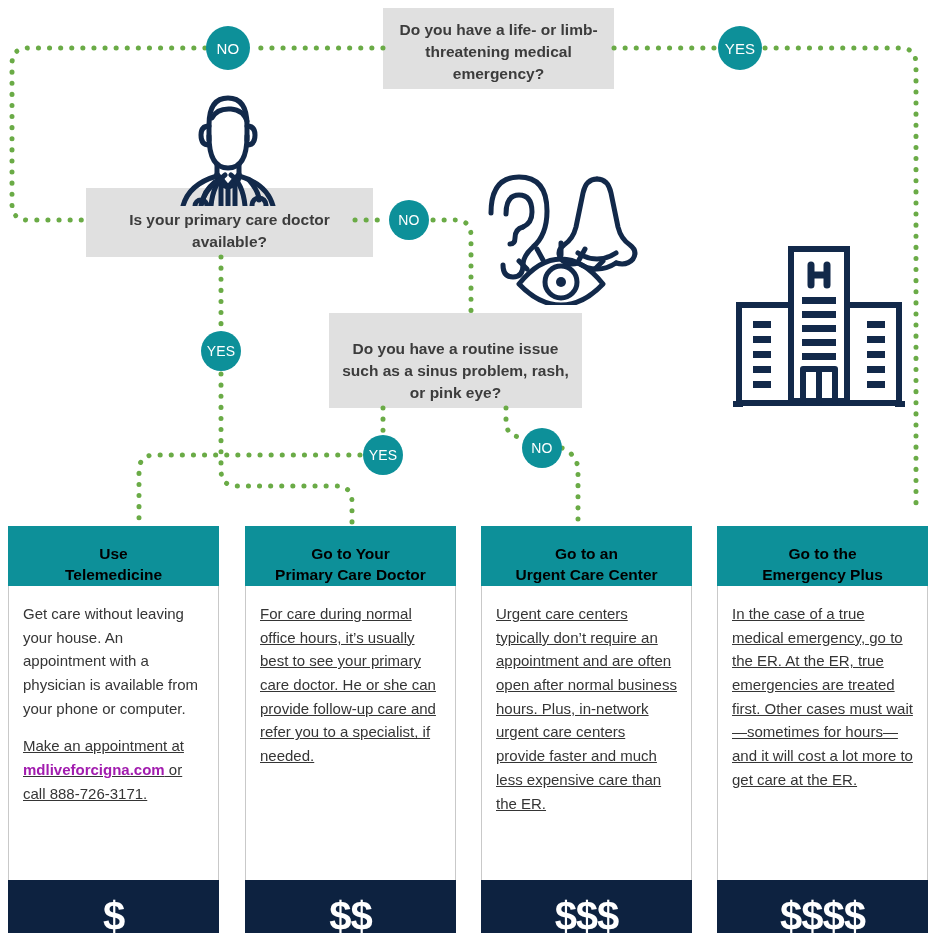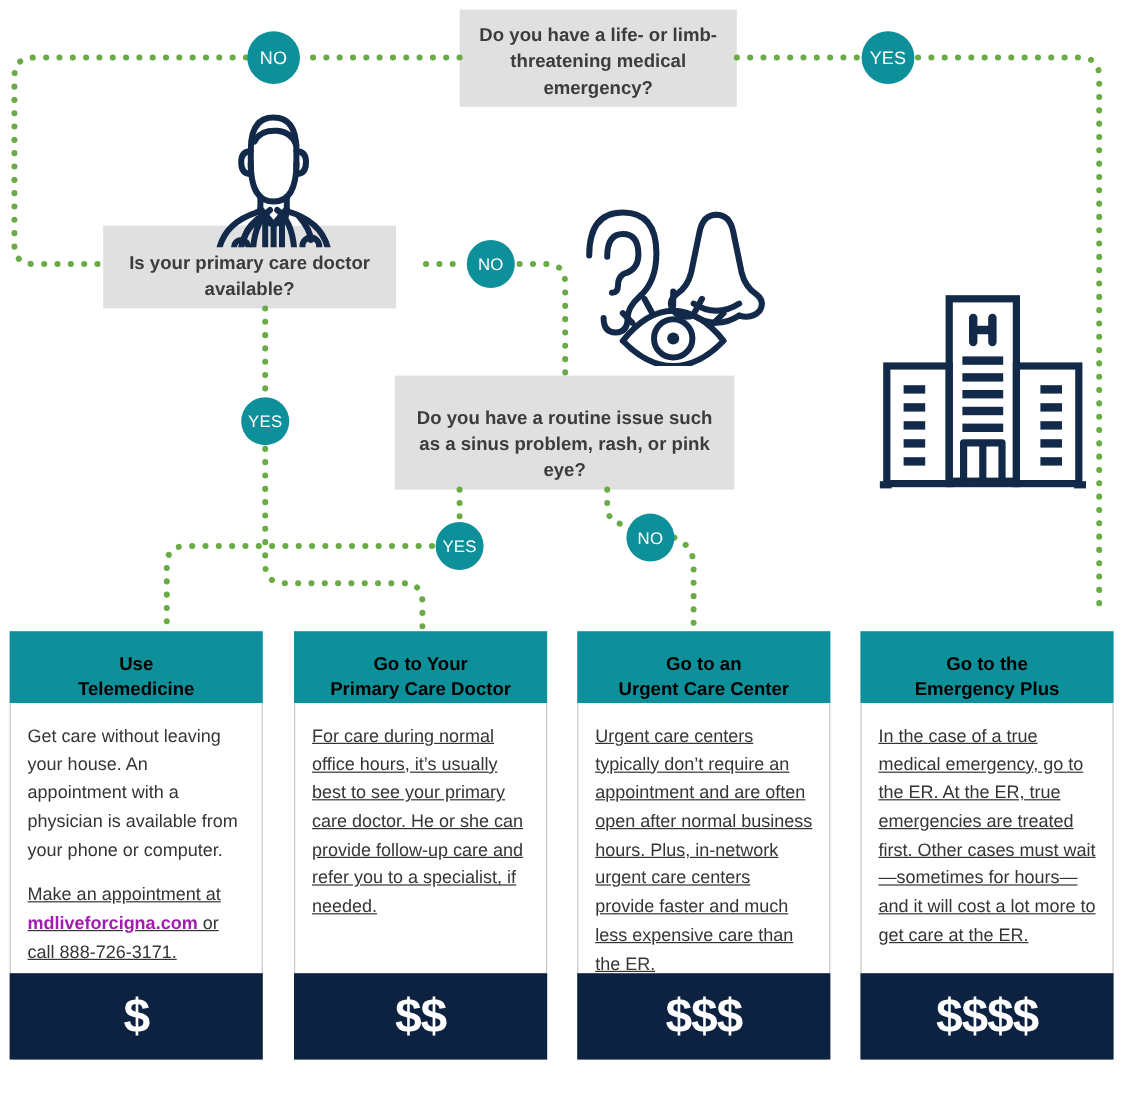--- a/index.html
+++ b/index.html
@@ -81,21 +81,21 @@
   }
   .card-body {
     background: #ffffff;
     border-left: 1px solid #c9c9c9;
     border-right: 1px solid #c9c9c9;
     color: #353535;
     font-size: 15px;
     line-height: 1.58;
     padding: 16px 14px 10px;
     box-sizing: border-box;
-    height: 225px;
+    height: 294px;
   }
   .card-body p { margin: 0 0 14px 0; }
   .card-body p:last-child { margin-bottom: 0; text-decoration: underline; }
   .lnk { color: #a21caf; font-weight: bold; text-decoration: none; }
   .card-foot {
     background: #0d2240;
     color: #ffffff;
     font-weight: bold;
     font-size: 40px;
     text-align: center;
@@ -159,21 +159,21 @@
     <path class="ink" d="M56 92 L56 118 M70 92 L70 118"></path>
     <path class="ink" d="M60 87 Q48 96 46 118"></path>
     <path class="ink" d="M66 87 Q78 96 80 118"></path>
     <path class="ink" d="M57 91 Q40 99 36 118"></path>
     <path class="ink" d="M84 92 Q94 104 94 112"></path>
     <circle class="ink" cx="94" cy="117" r="7"></circle>
     <path class="ink" d="M50 94 Q38 104 38 114"></path>
     <circle class="ink" cx="36" cy="118" r="6"></circle>
   </svg>
 
-  <div class="abs qbox" style="left:86px; top:188px; width:244px; height:69px;">
+  <div class="abs qbox" style="left:86px; top:188px; width:287px; height:69px;">
     <span>Is your primary care doctor available?</span>
   </div>
 
   <div class="abs badge badge-md" style="left:389px; top:200px;">
     <span>NO</span>
   </div>
   <div class="abs badge badge-md" style="left:201px; top:331px;">
     <span>YES</span>
   </div>
 
@@ -187,21 +187,21 @@
     <path class="ink" d="M122 14 Q111 14 108 28 L101 62 Q98 74 89 80 Q81 86 86 94 Q92 101 103 98"></path>
     <path class="ink" d="M103 98 Q112 104 122 104 Q132 104 141 98"></path>
     <path class="ink" d="M103 88 Q112 94 122 94 Q132 94 141 88"></path>
 
     <path class="ink" d="M44 119 Q64 94 86 94 Q108 94 128 119 Q108 140 86 140 Q64 140 44 119"></path>
     <circle class="ink" cx="86" cy="117" r="16"></circle>
     <circle class="ink-f" cx="86" cy="117" r="5"></circle>
     <path class="ink" d="M86 78 V90 M62 84 L68 95 M110 84 L104 95 M44 96 L52 104 M128 96 L120 104"></path>
   </svg>
 
-  <div class="abs qbox" style="left:329px; top:313px; width:283px; height:95px;">
+  <div class="abs qbox" style="left:329px; top:313px; width:253px; height:95px;">
     <span>Do you have a routine issue such as a sinus problem, rash, or pink eye?</span>
   </div>
 
   <div class="abs badge badge-md" style="left:363px; top:435px;">
     <span>YES</span>
   </div>
   <div class="abs badge badge-md" style="left:522px; top:428px;">
     <span>NO</span>
   </div>
 

